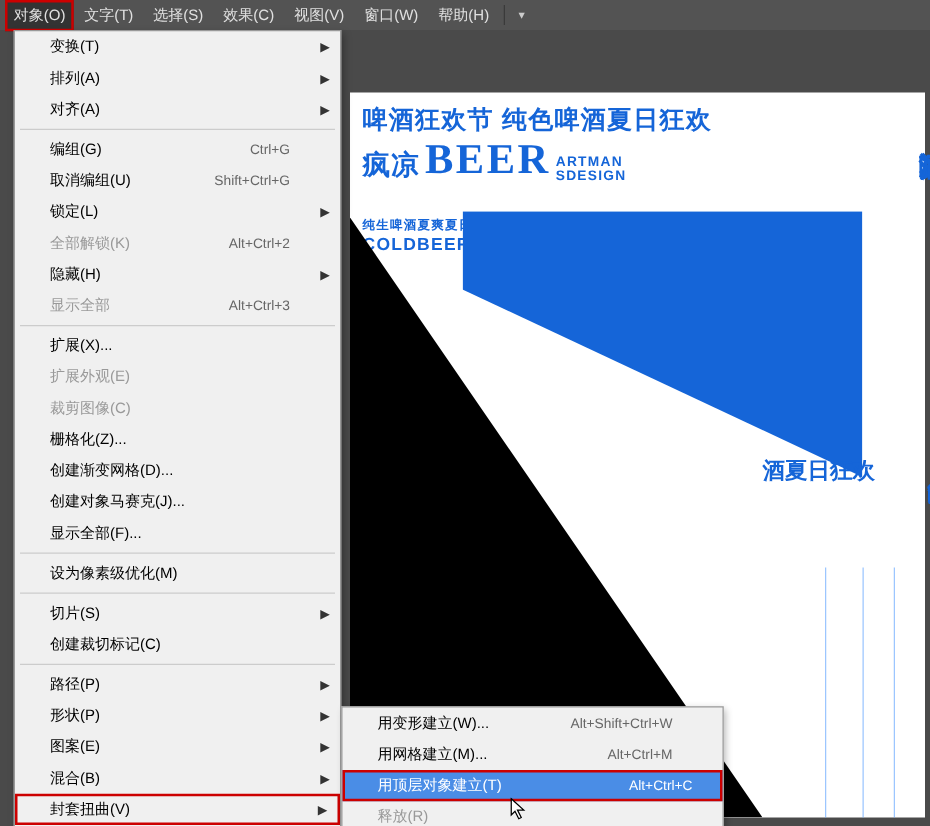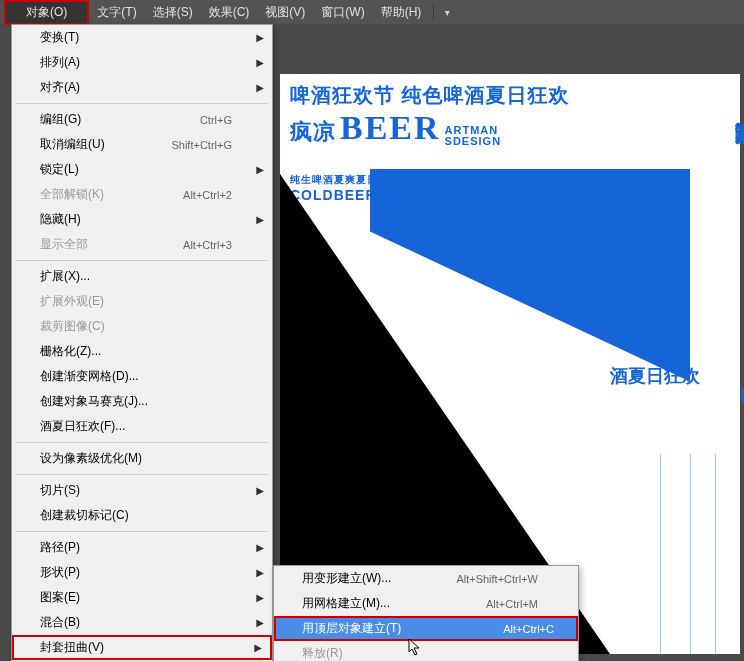--- a/index.html
+++ b/index.html
@@ -1,20 +1,20 @@
 <!DOCTYPE html>
 <html><head>
 <meta charset="utf-8">
 <style>
 * { margin: 0; padding: 0; box-sizing: border-box; font-family: "Microsoft YaHei", sans-serif; }
 body { width: 744px; height: 661px; background: #262626; overflow: hidden; position: relative; }
 
 .menubar { height: 24px; background: #535353; display: flex; align-items: center; padding: 0 4px; position: relative; z-index: 10; }
 .menubar-item { color: #e0e0e0; font-size: 12px; padding: 4px 8px; cursor: pointer; }
-.menubar-item.active { background: #333; border: 2px solid #cc0000; padding: 2px 20px; }
+.menubar-item.active { background: #333; border: 2px solid #cc0000; padding: 2px 5px; }
 .menubar-sep { width: 1px; height: 16px; background: #3a3a3a; margin: 0 4px; }
 .menubar-dropdown { width: 18px; height: 18px; display: flex; align-items: center; justify-content: center; color: #ccc; font-size: 10px; }
 
 .canvas-area { position: absolute; top: 24px; left: 0; right: 0; bottom: 0; background: #4a4a4a; overflow: hidden; }
 .artboard { position: absolute; left: 280px; top: 50px; width: 460px; height: 580px; background: #fff; }
 .black-shape { position: absolute; left: 0; top: 100px; width: 330px; height: 480px; background: #000; clip-path: polygon(0 0, 100% 100%, 0 100%); }
 .text-graphic { position: absolute; left: 10px; top: 8px; right: 0; color: #1565d8; font-weight: bold; letter-spacing: 1px; }
 .text-line1 { font-size: 20px; white-space: nowrap; }
 .text-beer { font-size: 34px; font-family: serif; letter-spacing: 2px; }
 .text-small { font-size: 10px; color: #1565d8; margin-top: 26px; }
@@ -138,21 +138,21 @@
     <div class="dropdown-item">
       <span class="label">栅格化(Z)...</span>
     </div>
     <div class="dropdown-item">
       <span class="label">创建渐变网格(D)...</span>
     </div>
     <div class="dropdown-item">
       <span class="label">创建对象马赛克(J)...</span>
     </div>
     <div class="dropdown-item">
-      <span class="label">酒夏日狂欢(F)...</span>
+      <span class="label">显示全部(F)...</span>
     </div>
     <div class="dropdown-sep"></div>
     <div class="dropdown-item">
       <span class="label">设为像素级优化(M)</span>
     </div>
     <div class="dropdown-sep"></div>
     <div class="dropdown-item">
       <span class="label">切片(S)</span>
       <span class="arrow">▶</span>
     </div>

